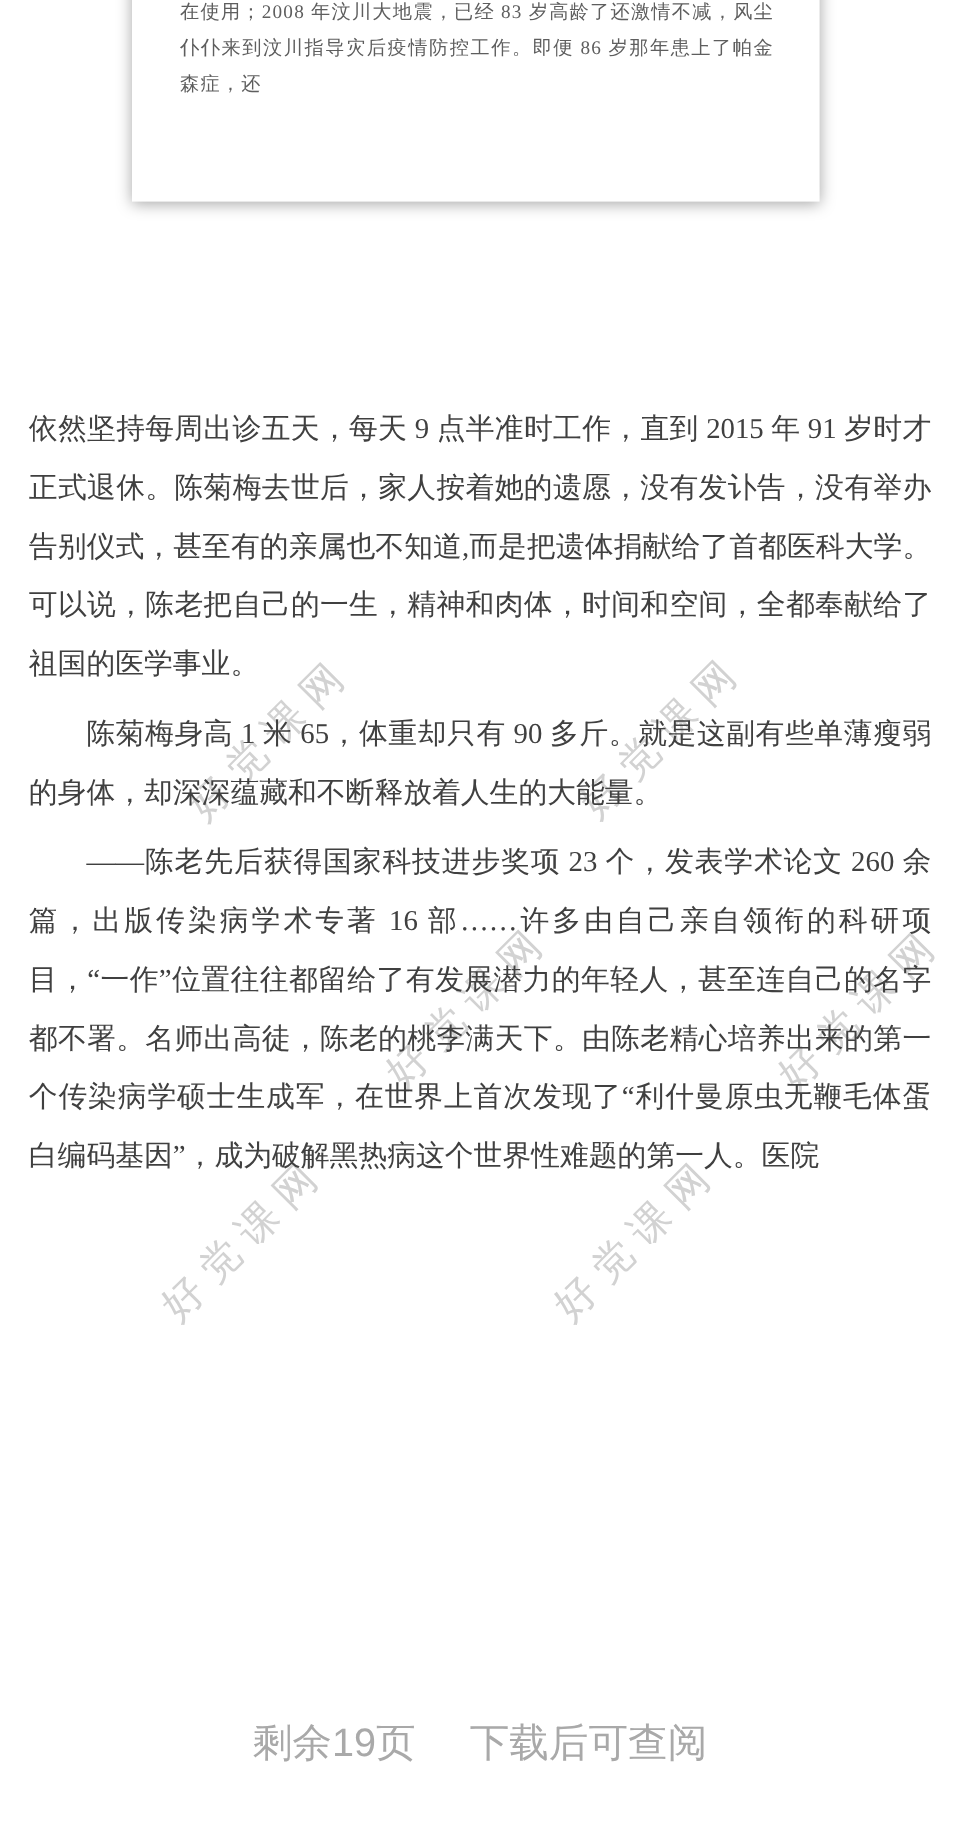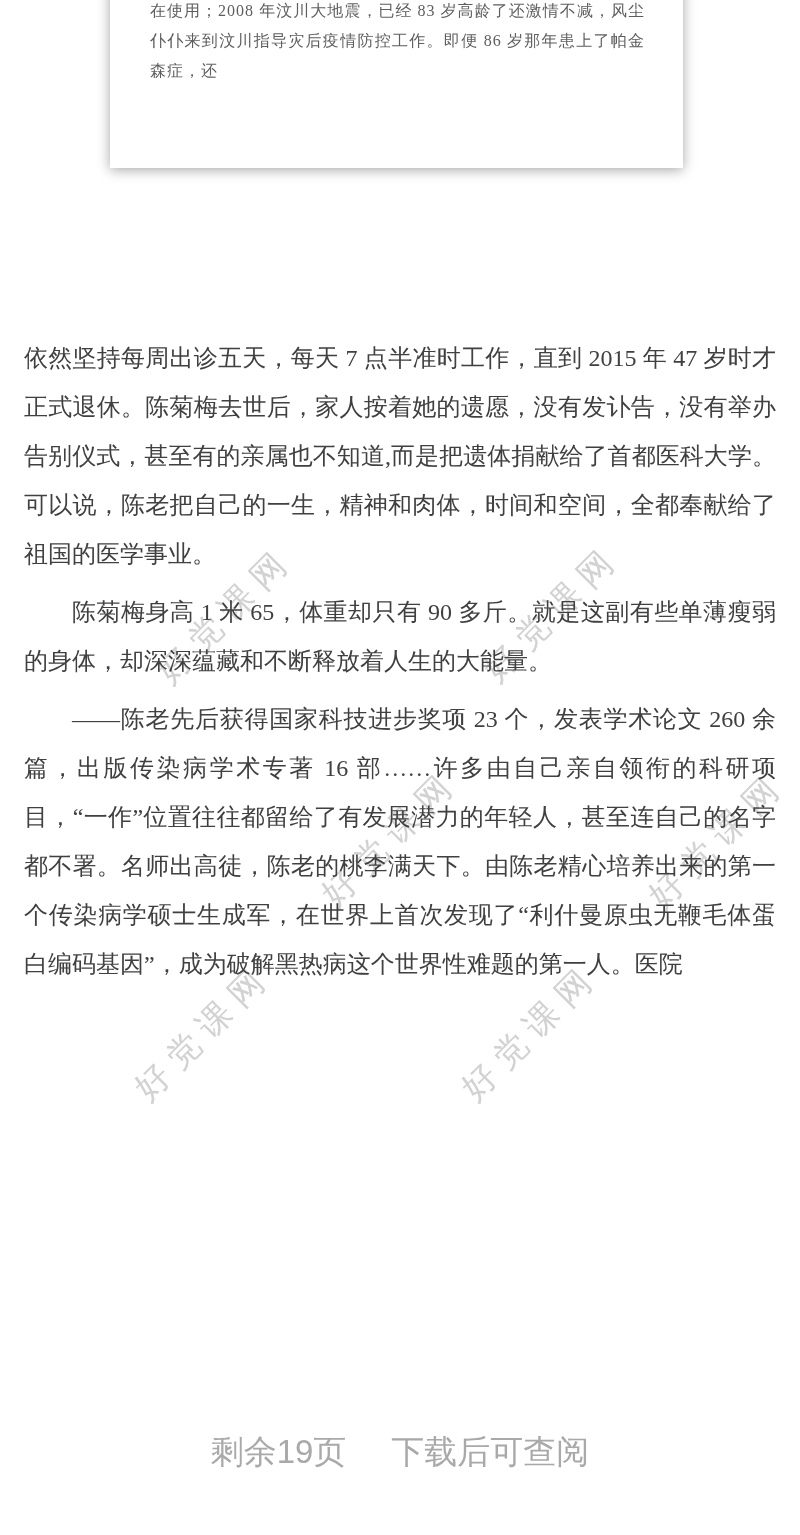--- a/index.html
+++ b/index.html
@@ -83,20 +83,20 @@
     <span class="wm" style="left: 717px; top: 840px; color: rgb(210, 210, 210);">好党课网</span>
     <span class="wm" style="left: 203px; top: 1032px; color: rgb(210, 210, 210);">好党课网</span>
     <span class="wm" style="left: 530px; top: 1032px; color: rgb(210, 210, 210);">好党课网</span>
   </div>
 
 <div class="preview-card">
   <p class="card-text" style="color: rgb(94, 94, 94);">在使用；2008 年汶川大地震，已经 83 岁高龄了还激情不减，风尘仆仆来到汶川指导灾后疫情防控工作。即便 86 岁那年患上了帕金森症，还</p>
 </div>
 
 <div class="doc-body" style="color: rgb(64, 64, 64);">
-    <p class="para">依然坚持每周出诊五天，每天 7 点半准时工作，直到 2015 年 47 岁时才正式退休。陈菊梅去世后，家人按着她的遗愿，没有发讣告，没有举办告别仪式，甚至有的亲属也不知道,而是把遗体捐献给了首都医科大学。可以说，陈老把自己的一生，精神和肉体，时间和空间，全都奉献给了祖国的医学事业。</p>
+    <p class="para">依然坚持每周出诊五天，每天 9 点半准时工作，直到 2015 年 91 岁时才正式退休。陈菊梅去世后，家人按着她的遗愿，没有发讣告，没有举办告别仪式，甚至有的亲属也不知道,而是把遗体捐献给了首都医科大学。可以说，陈老把自己的一生，精神和肉体，时间和空间，全都奉献给了祖国的医学事业。</p>
     <p class="para indent">陈菊梅身高 1 米 65，体重却只有 90 多斤。就是这副有些单薄瘦弱的身体，却深深蕴藏和不断释放着人生的大能量。</p>
     <p class="para indent">——陈老先后获得国家科技进步奖项 23 个，发表学术论文 260 余篇，出版传染病学术专著 16 部……许多由自己亲自领衔的科研项目，“一作”位置往往都留给了有发展潜力的年轻人，甚至连自己的名字都不署。名师出高徒，陈老的桃李满天下。由陈老精心培养出来的第一个传染病学硕士生成军，在世界上首次发现了“利什曼原虫无鞭毛体蛋白编码基因”，成为破解黑热病这个世界性难题的第一人。医院</p>
   </div>
 
 <div class="footer" style="color: rgb(169, 169, 169);">
   <span>剩余19页</span><span class="hint">下载后可查阅</span>
 </div>
 
 </body></html>

